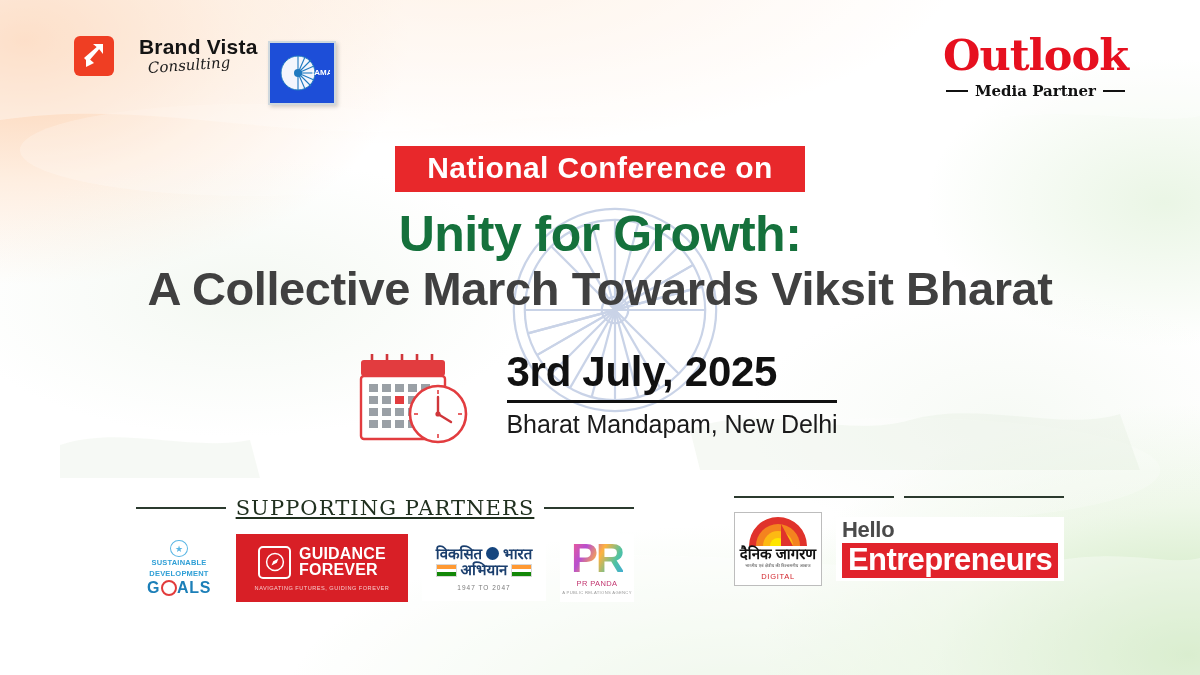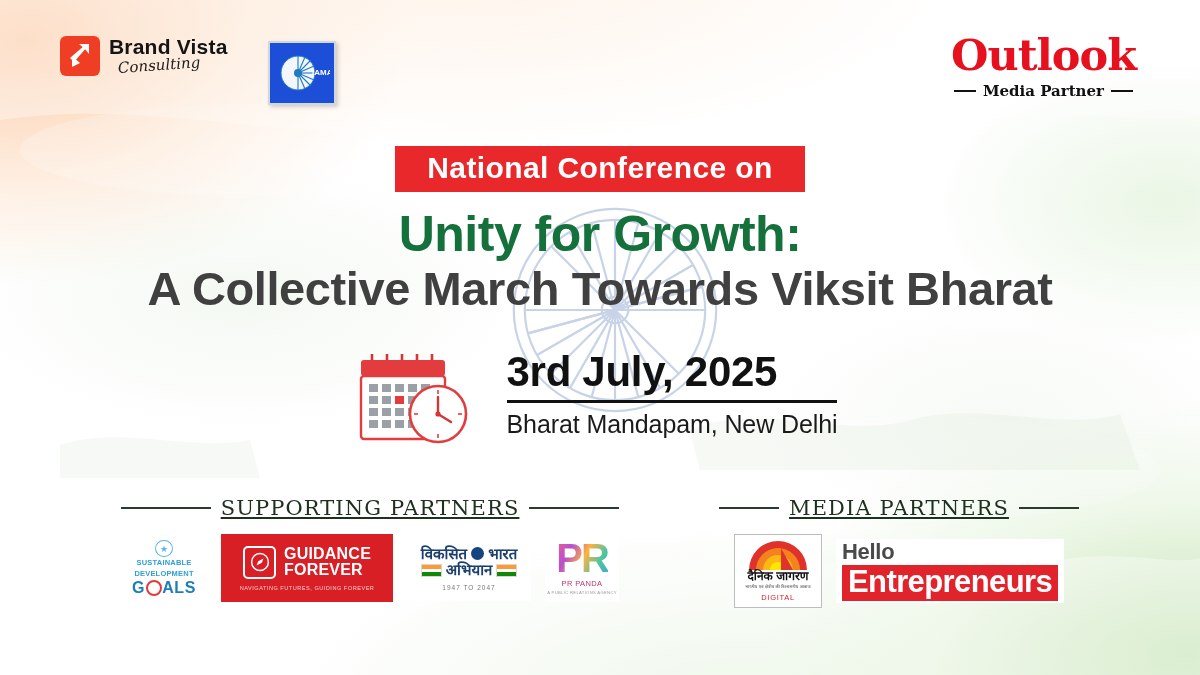--- a/index.html
+++ b/index.html
@@ -52,25 +52,25 @@
     top: 200px;
     width: 220px;
     height: 220px;
     opacity: .30;
     pointer-events: none;
   }
 
   
   .brandvista {
     position: absolute;
-    left: 60px;
+    left: 74px;
     top: 36px;
     display: flex;
     align-items: flex-start;
-    gap: 9px;
+    gap: 25px;
   }
   .bv-mark {
     width: 40px;
     height: 40px;
     border-radius: 6px;
     background: #ef3e23;
     position: relative;
     flex: none;
   }
   .bv-text {
@@ -103,21 +103,21 @@
     height: 60px;
     background: #1d4ed8;
     border: 2px solid #cfd8dd;
     box-shadow: 2px 2px 4px rgba(0,0,0,.18);
     display: flex;
     align-items: center;
     justify-content: center;
   }
   .outlook {
     position: absolute;
-    right: 64px;
+    right: 72px;
     top: 34px;
     text-align: center;
   }
   .outlook-word {
     font-family: "DejaVu Serif", serif;
     font-size: 43px;
     font-weight: bold;
     color: #e6101f;
     letter-spacing: -1px;
     line-height: 1;
@@ -427,21 +427,21 @@
   
   .jagran {
     width: 88px;
     height: 74px;
     border: 1px solid #bdbdbd;
     flex-direction: column;
     justify-content: center;
     padding: 3px 0;
   }
   .dj-hi {
-    font-size: 12px;
+    font-size: 15px;
     font-weight: bold;
     color: #111;
     line-height: 1;
     margin-top: 0;
   }
   .dj-sub {
     font-size: 4.1px;
     color: #333;
     margin-top: 2px;
     letter-spacing: .2px;
@@ -685,21 +685,20 @@
           <div class="pr-name">PR PANDA</div>
           <div class="pr-tag">A PUBLIC RELATIONS AGENCY</div>
         </div>
 
       </div>
     </div>
 
     <div class="partner-col">
       <div class="sec-head">
         <span class="rule"></span>
-        <span class="sec-title">MEDIA PARTNERS</span>
         <span class="rule"></span>
       </div>
       <div class="logo-row">
 
         <div class="logo-card jagran">
           <svg width="62" height="30" viewBox="0 0 62 30">
             <path d="M2 30 A29 29 0 0 1 60 30 Z" fill="#e0322b"></path>
             <path d="M9 30 A22 22 0 0 1 53 30 Z" fill="#f4831f"></path>
             <path d="M16 30 A15 15 0 0 1 46 30 Z" fill="#fdb913"></path>
             <path d="M23 30 A8 8 0 0 1 39 30 Z" fill="#ffe600"></path>

